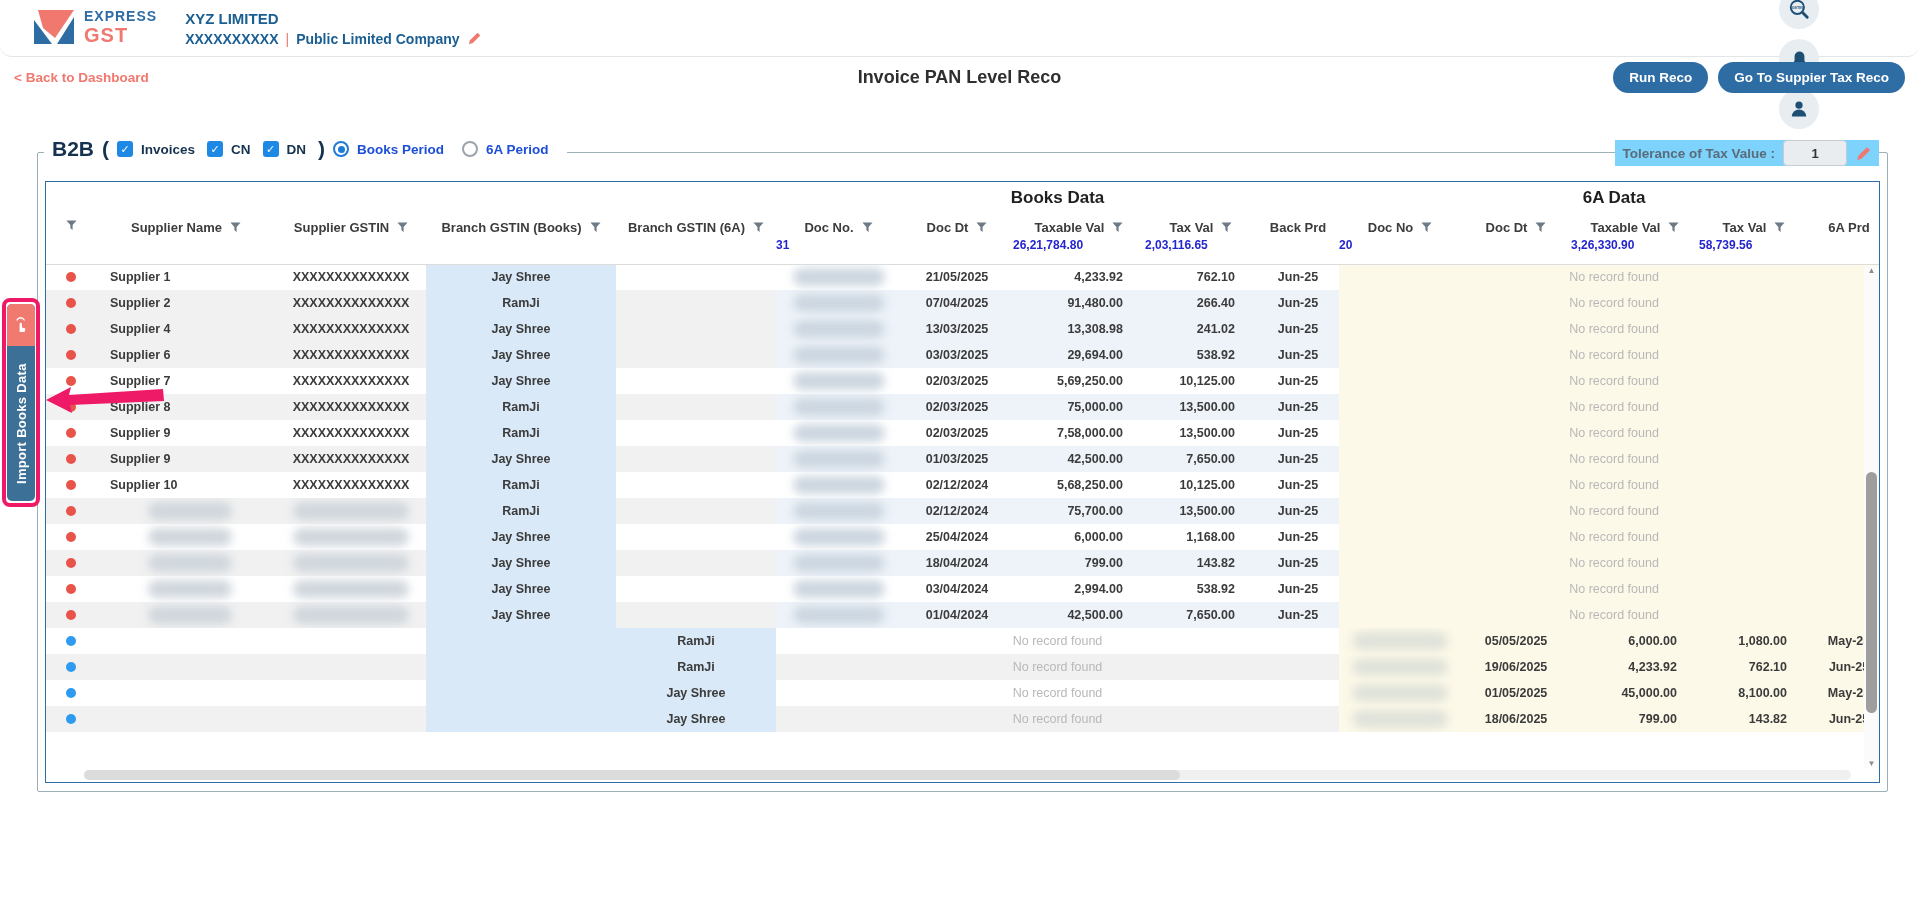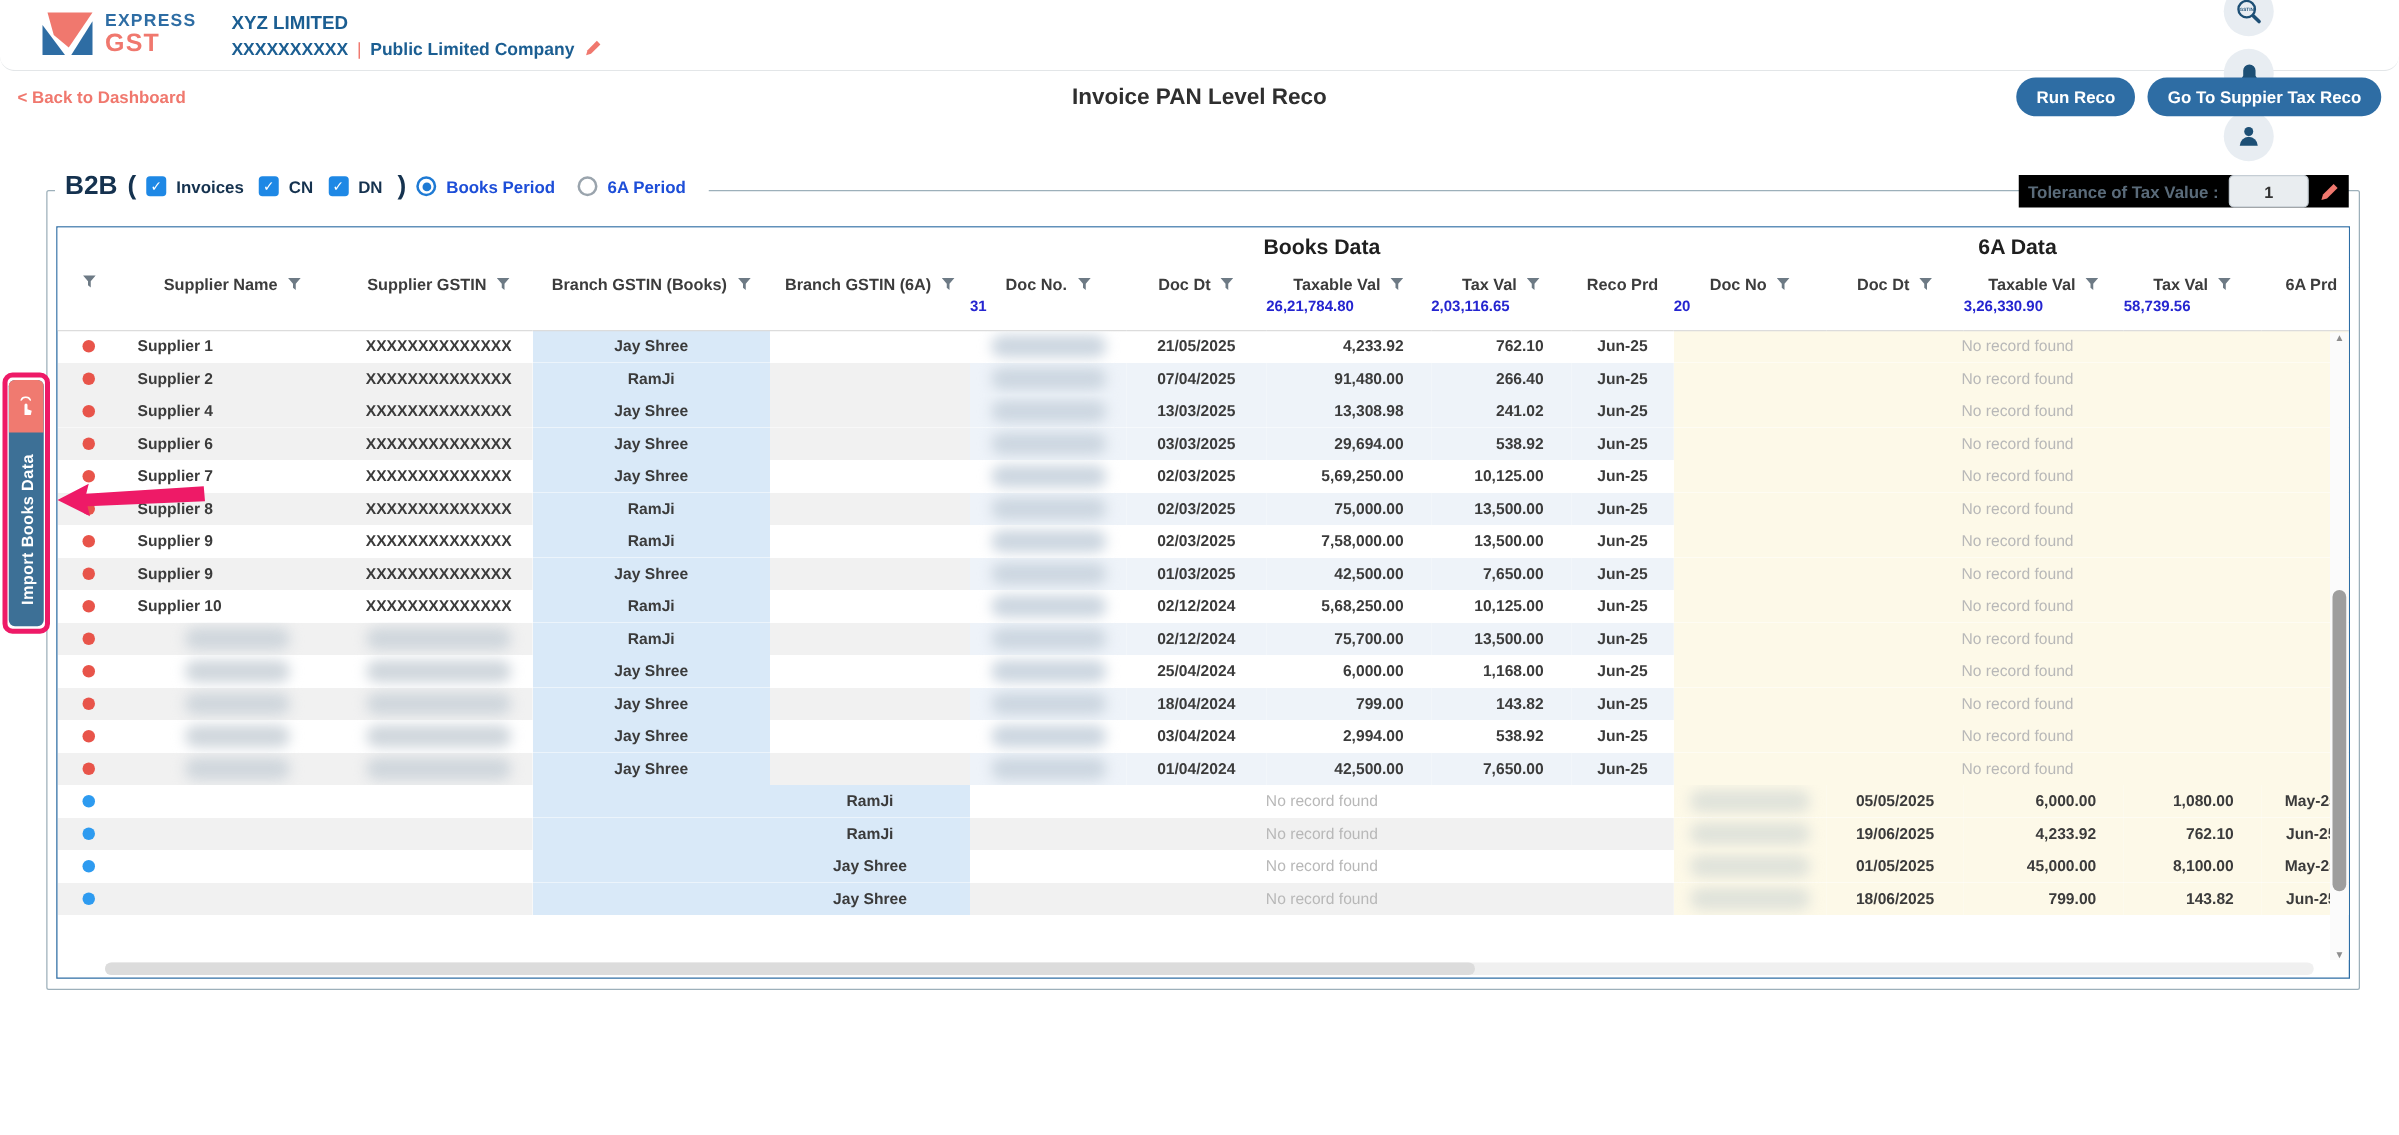--- a/index.html
+++ b/index.html
@@ -36,21 +36,21 @@
     font-weight:bold; color:#2f2f2f; }
   .tool-btns { margin-left:auto; display:flex; gap:10px; }
   .blue-pill { background:#2e6da4; color:#fff; font-size:13.5px; font-weight:bold; border:none;
     border-radius:16px; padding:8px 16px; cursor:pointer; }
 
   
   .b2b { position:absolute; left:37px; right:31px; top:152px; height:640px;
     border:1px solid #9db0ba; border-radius:2px; background:#fff; }
   .legend-left { position:absolute; top:-16px; left:6px; background:#fff; padding:0 8px;
     display:flex; align-items:center; gap:8px; }
-  .legend-right { position:absolute; top:-13px; right:8px; background:#000000; padding:0 7px;
+  .legend-right { position:absolute; top:-13px; right:8px; background:#7dd3fc; padding:0 7px;
     display:flex; align-items:center; gap:8px; }
   .b2b-title { font-size:21px; font-weight:bold; color:#15324f; }
   .paren { font-size:21px; color:#15324f; font-weight:600; }
   .chk { width:16px; height:16px; background:#1e88e5; border-radius:3px; color:#fff;
     font-size:11px; font-weight:bold; display:flex; align-items:center; justify-content:center; cursor:pointer;}
   .chk-lbl { font-size:13.5px; font-weight:600; color:#15324f; margin-right:4px; }
   .radio { width:16px; height:16px; border-radius:50%; border:2px solid #1e7ad4; position:relative; cursor:pointer;}
   .radio.sel::after { content:""; position:absolute; left:2.5px; top:2.5px; width:7px; height:7px;
     border-radius:50%; background:#1e7ad4; }
   .radio.unsel { border:2px solid #9aa4ad; }
@@ -308,21 +308,21 @@
               <div class="hl">
                 <span>Tax Val</span>
                 <svg class="funnel" width="11" height="11" viewBox="0 0 12 12">
                   <path d="M0.5 0.5 H11.5 L7.2 5.4 V11 L4.8 9 V5.4 Z" fill="#6d7a85"></path>
                 </svg>
               </div>
               <div class="ht">2,03,116.65</div>
             </th>
             <th>
               <div class="hl">
-                <span>Reco Prd</span>
+                <span>Back Prd</span>
               </div>
               <div class="ht">&nbsp;</div>
             </th>
             <th>
               <div class="hl">
                 <span>Doc No</span>
                 <svg class="funnel" width="11" height="11" viewBox="0 0 12 12">
                   <path d="M0.5 0.5 H11.5 L7.2 5.4 V11 L4.8 9 V5.4 Z" fill="#6d7a85"></path>
                 </svg>
               </div>

